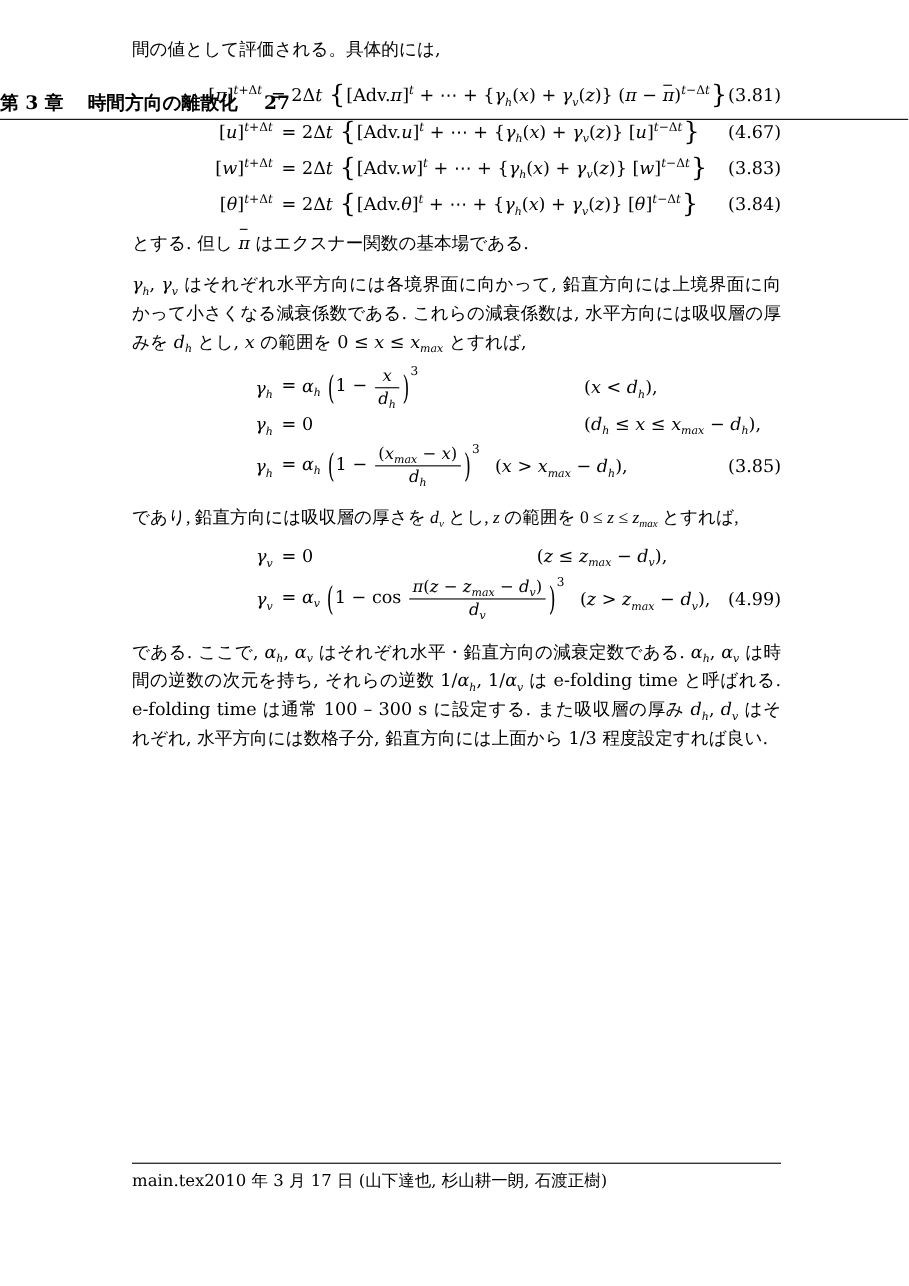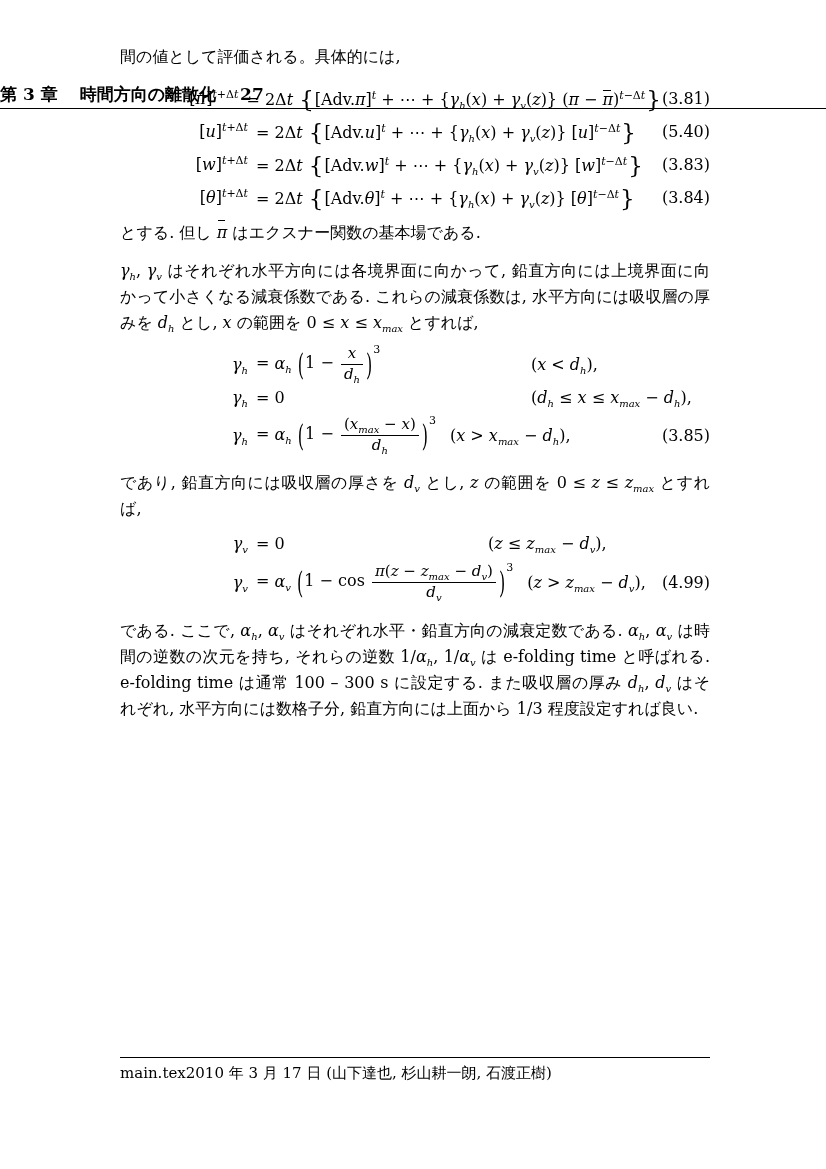--- a/index.html
+++ b/index.html
@@ -15,24 +15,24 @@
     padding-bottom:4px; border-bottom:1px solid #000;
     font-weight:bold; font-size:17px; line-height:20px;
   }
   .h-left { flex:1 1 auto; }
   .h-chapter { }
   .h-chtitle { margin-left:22px; }
   .h-page { margin-left:24px; }
 
   
   .para { margin:0; font-size:16px; line-height:26px; text-align:justify; }
-  .p1 { margin-top:44px; }
+  .p1 { margin-top:32px; }
   .p2 { margin-top:6px; }
   .p3 { margin-top:12px; }
-  .p4 { margin-top:10px; }
+  .p4 { margin-top:10px;font-family:Liberation Serif, serif; }
   .p5 { margin-top:10px; }
 
   
   .eqgroup { margin-top:12px; }
   .eqg2 { margin-top:8px; }
   .eqrow { position:relative; display:flex; align-items:center; font-size:16px; }
   .g1row { height:33px; }
   .r385a { height:40px; }
   .r385b { height:26px; }
   .r385c { height:50px; }
@@ -81,21 +81,21 @@
 
     <div class="eqgroup">
       <div class="eqrow g1row">
         <span class="lhs">[<i>π</i>]<sup><i>t</i>+Δ<i>t</i></sup></span>
         <span class="rhs">= 2Δ<i>t</i> <span class="bb">{</span>[Adv.<i>π</i>]<sup><i>t</i></sup> + ⋯ + {<i>γ<sub>h</sub></i>(<i>x</i>) + <i>γ<sub>v</sub></i>(<i>z</i>)} (<i>π</i> − <span class="ovl"><i>π</i></span>)<sup><i>t</i>−Δ<i>t</i></sup><span class="bb">}</span></span>
         <span class="eqnum">(3.81)</span>
       </div>
       <div class="eqrow g1row">
         <span class="lhs">[<i>u</i>]<sup><i>t</i>+Δ<i>t</i></sup></span>
         <span class="rhs">= 2Δ<i>t</i> <span class="bb">{</span>[Adv.<i>u</i>]<sup><i>t</i></sup> + ⋯ + {<i>γ<sub>h</sub></i>(<i>x</i>) + <i>γ<sub>v</sub></i>(<i>z</i>)} [<i>u</i>]<sup><i>t</i>−Δ<i>t</i></sup><span class="bb">}</span></span>
-        <span class="eqnum">(5.40)</span>
+        <span class="eqnum">(4.67)</span>
       </div>
       <div class="eqrow g1row">
         <span class="lhs">[<i>w</i>]<sup><i>t</i>+Δ<i>t</i></sup></span>
         <span class="rhs">= 2Δ<i>t</i> <span class="bb">{</span>[Adv.<i>w</i>]<sup><i>t</i></sup> + ⋯ + {<i>γ<sub>h</sub></i>(<i>x</i>) + <i>γ<sub>v</sub></i>(<i>z</i>)} [<i>w</i>]<sup><i>t</i>−Δ<i>t</i></sup><span class="bb">}</span></span>
         <span class="eqnum">(3.83)</span>
       </div>
       <div class="eqrow g1row">
         <span class="lhs">[<i>θ</i>]<sup><i>t</i>+Δ<i>t</i></sup></span>
         <span class="rhs">= 2Δ<i>t</i> <span class="bb">{</span>[Adv.<i>θ</i>]<sup><i>t</i></sup> + ⋯ + {<i>γ<sub>h</sub></i>(<i>x</i>) + <i>γ<sub>v</sub></i>(<i>z</i>)} [<i>θ</i>]<sup><i>t</i>−Δ<i>t</i></sup><span class="bb">}</span></span>
         <span class="eqnum">(3.84)</span>

